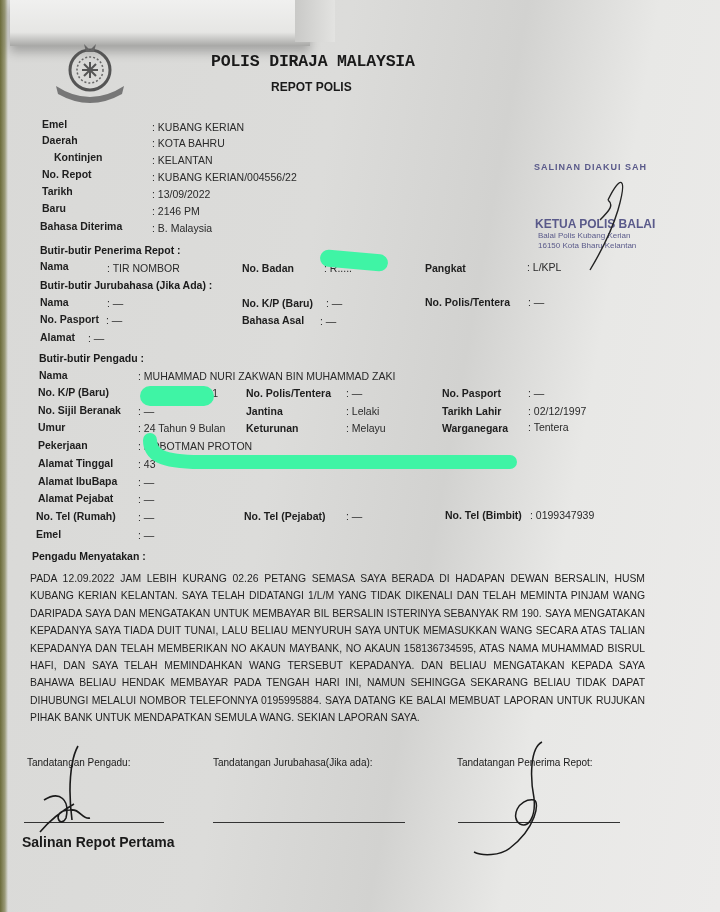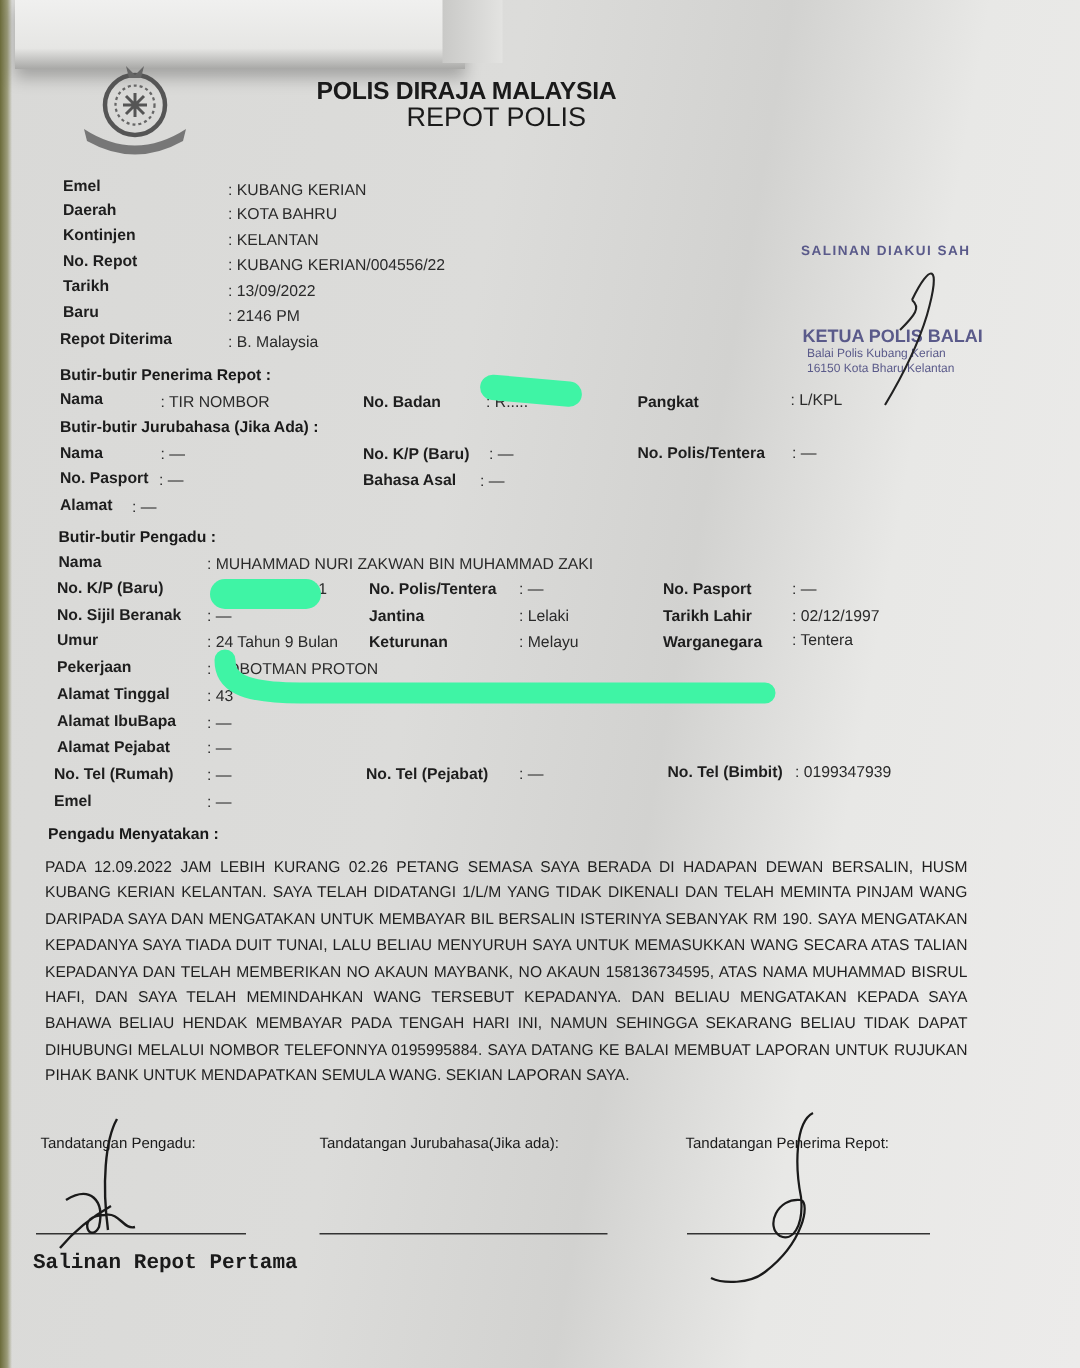--- a/index.html
+++ b/index.html
@@ -7,32 +7,32 @@
     body {
       font-family: "Liberation Sans", sans-serif;
       background: linear-gradient(100deg, #d9d9d7 0%, #dcdcda 40%, #d2d2d0 60%, #e8e8e6 75%, #ecebea 100%);
       color: #1a1a1a;
       position: relative;
     }
     .edge-left { position: absolute; left: 0; top: 0; width: 8px; height: 912px; background: linear-gradient(90deg,#6b6b3a,#9a9a78 60%, transparent); }
     .fold { position: absolute; left: 10px; top: 0; width: 300px; height: 46px; background: linear-gradient(180deg,#f0f0ef 0%,#e6e6e4 70%,#a8a8a6 100%); box-shadow: 0 6px 10px rgba(0,0,0,0.25); }
     .fold2 { position: absolute; left: 295px; top: 0; width: 40px; height: 42px; background: linear-gradient(90deg,#c9c9c7,#e3e3e1); }
     .crest { position: absolute; left: 52px; top: 40px; width: 76px; height: 66px; }
-    .title { position: absolute; left: 211px; top: 52px; font-size: 16.5px; font-weight: bold; letter-spacing: -0.2px; }
-    .subtitle { position: absolute; left: 271px; top: 68px; font-size: 18px; font-weight: normal; }
+    .title { position: absolute; left: 211px; top: 52px; font-size: 16.5px; font-weight: bold; letter-spacing: -0.2px; font-family: Liberation Mono, monospace; }
+    .subtitle { position: absolute; left: 271px; top: 80px; font-size: 12px; font-weight: bold; }
     .row { position: absolute; font-size: 10.5px; white-space: nowrap; }
     .lbl { font-weight: bold; color: #1e1e1e; }
     .val { color: #2a2a2a; }
     .sec { position: absolute; font-size: 10.5px; font-weight: bold; }
     .redact { position: absolute; background: #3ff4a5; border-radius: 12px; }
     .stamp { position: absolute; color: #5a5a8a; font-weight: bold; white-space: nowrap; }
     .para { position: absolute; left: 30px; top: 570px; width: 615px; font-size: 10.4px; line-height: 17.4px; text-align: justify; text-transform: uppercase; color: #1f1f1f; }
     .sig-label { position: absolute; font-size: 10px; top: 757px; }
     .sig-line { position: absolute; top: 822px; height: 1px; background: #333; }
-    .footer { position: absolute; left: 22px; top: 834px; font-size: 14px; font-weight: bold; font-family: Liberation Mono, monospace; }
+    .footer { position: absolute; left: 22px; top: 834px; font-size: 14px; font-weight: bold; }
     svg.sig { position: absolute; overflow: visible; }
   </style>
 </head>
 <body>
 
 <div class="edge-left"></div>
 <div class="fold"></div>
 <div class="fold2"></div>
 
 <svg class="crest" viewBox="0 0 76 66">
@@ -44,29 +44,29 @@
 </svg>
 
 <div class="title">POLIS DIRAJA MALAYSIA</div>
 <div class="subtitle">REPOT POLIS</div>
 
 <div>
   <div class="row" style="left:42px;top:118px"><span class="lbl">Emel</span></div>
   <div class="row val" style="left:152px;top:121px">: KUBANG KERIAN</div>
   <div class="row" style="left:42px;top:134px"><span class="lbl">Daerah</span></div>
   <div class="row val" style="left:152px;top:137px">: KOTA BAHRU</div>
-  <div class="row" style="left:42px;top:151px"><span class="lbl">Kontinjen</span></div>
+  <div class="row" style="left:54px;top:151px"><span class="lbl">Kontinjen</span></div>
   <div class="row val" style="left:152px;top:154px">: KELANTAN</div>
   <div class="row" style="left:42px;top:168px"><span class="lbl">No. Repot</span></div>
   <div class="row val" style="left:152px;top:171px">: KUBANG KERIAN/004556/22</div>
   <div class="row" style="left:42px;top:185px"><span class="lbl">Tarikh</span></div>
   <div class="row val" style="left:152px;top:188px">: 13/09/2022</div>
   <div class="row" style="left:42px;top:202px"><span class="lbl">Baru</span></div>
   <div class="row val" style="left:152px;top:205px">: 2146 PM</div>
-  <div class="row" style="left:40px;top:220px"><span class="lbl">Repot Diterima</span></div>
+  <div class="row" style="left:40px;top:220px"><span class="lbl">Bahasa Diterima</span></div>
   <div class="row val" style="left:152px;top:222px">: B. Malaysia</div>
 </div>
 
 <div>
   <div class="stamp" style="left:534px;top:162px;font-size:9px;letter-spacing:1px">SALINAN DIAKUI SAH</div>
   <div class="stamp" style="left:535px;top:217px;font-size:12px">KETUA POLIS BALAI</div>
   <div class="stamp" style="left:538px;top:231px;font-size:8px;font-weight:normal">Balai Polis Kubang Kerian</div>
   <div class="stamp" style="left:538px;top:241px;font-size:8px;font-weight:normal">16150 Kota Bharu Kelantan</div>
   <svg class="sig" style="left:580px;top:170px" width="50" height="110">
     <path d="M28 30 C40 5 48 5 38 40 C32 60 22 80 10 100 M20 50 C30 40 34 35 28 30" fill="none" stroke="#222" stroke-width="1.4"></path>

